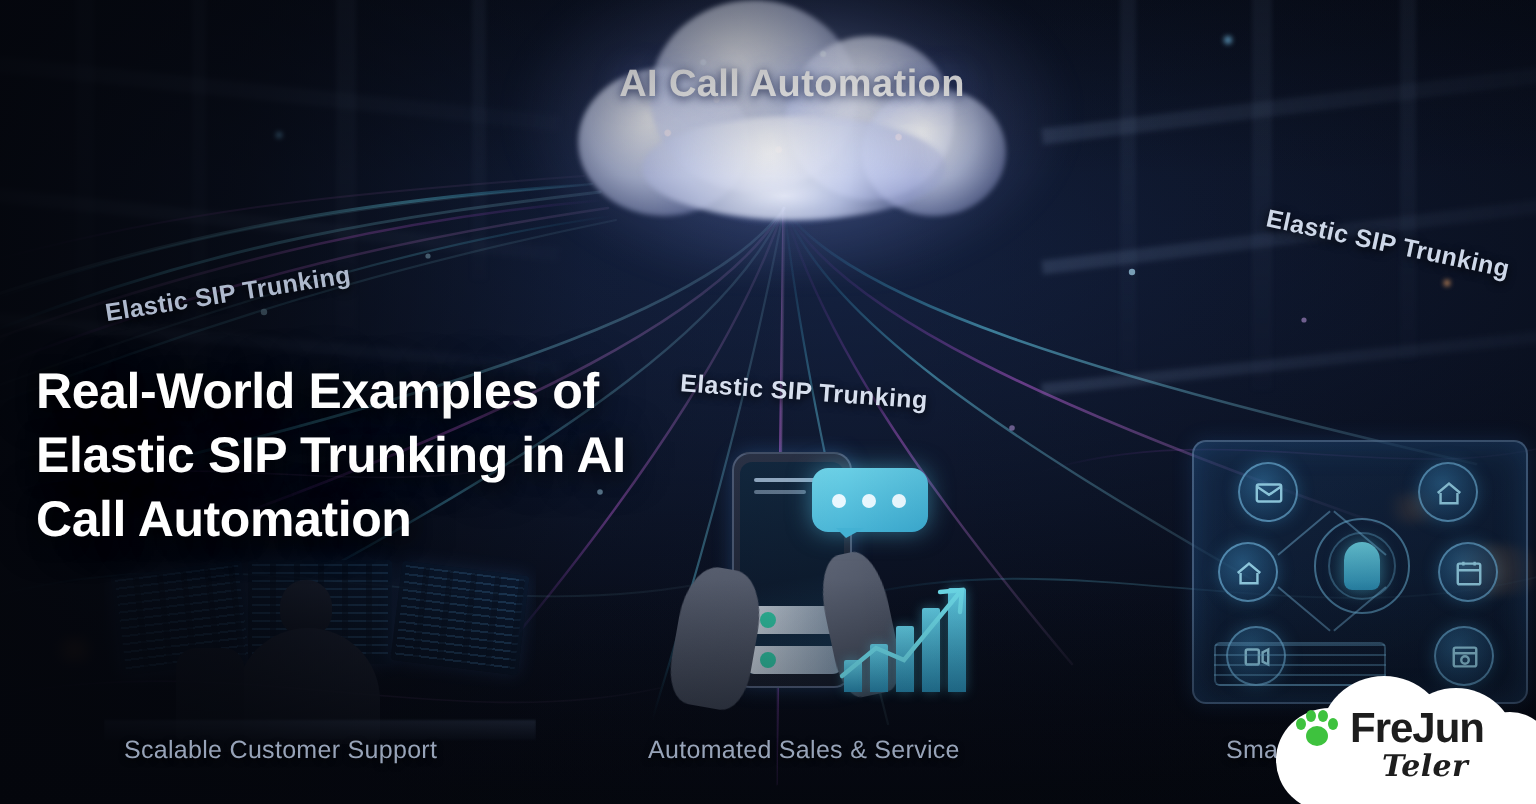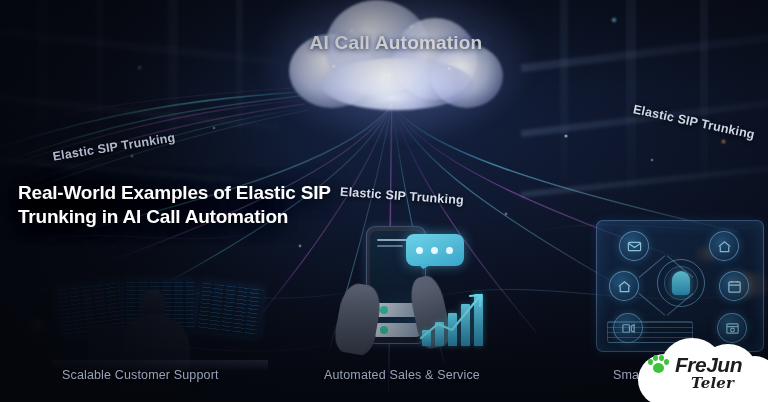--- a/index.html
+++ b/index.html
@@ -118,21 +118,21 @@
       background:repeating-linear-gradient(180deg, rgba(120,195,238,.38) 0 1px, transparent 1px 5px); }
 
   
   .vignette { position:absolute; inset:0; pointer-events:none;
       background:
         linear-gradient(90deg, rgba(4,6,12,.92) 0%, rgba(4,6,12,.70) 16%, rgba(4,6,12,.10) 38%, rgba(4,6,12,0) 55%, rgba(4,6,12,.22) 100%),
         linear-gradient(180deg, rgba(4,6,12,.35) 0%, rgba(4,6,12,0) 22%, rgba(4,6,12,0) 72%, rgba(4,6,12,.55) 100%); }
 
   
   .headline { position:absolute; left:18px; top:181px; width:330px;
-      color:#ffffff; font-size:19px; font-weight:800; line-height:1.27;
+      color:#ffffff; font-size:25px; font-weight:800; line-height:1.27;
       letter-spacing:-.2px;
       text-shadow:0 2px 10px rgba(0,0,0,.8), 0 0 22px rgba(0,0,0,.6); }
 
   .pill { position:absolute; color:#c9d4e6; font-size:12.5px; font-weight:600;
       letter-spacing:.2px; white-space:nowrap;
       text-shadow:0 1px 4px rgba(0,0,0,.85); }
   .pill-left   { left:52px;  top:140px; transform:rotate(-9deg);  color:#aeb9cd; }
   .pill-center { left:340px; top:189px; transform:rotate(4deg); color:#d7dfee; }
   .pill-right  { left:632px; top:115px; transform:rotate(12deg);  color:#cdd7e8; }
 
@@ -144,21 +144,21 @@
 
   
   .logo { position:absolute; right:-4px; bottom:-16px; width:136px; height:86px; }
   .logo-cloud { position:absolute; inset:0; }
   .lpuff { position:absolute; border-radius:50%; background:#ffffff; }
   .logo-inner { position:absolute; left:12px; top:22px; width:124px; }
   .logo-row { display:flex; align-items:center; gap:5px; }
   .paw { position:relative; width:22px; height:19px; flex:none; }
   .toe { position:absolute; border-radius:50%; background:#3ec23e; }
   .pad { position:absolute; left:5px; top:8px; width:11px; height:10px; border-radius:50%; background:#3ec23e; }
-  .logo-name { color:#1d1d1d; font-size:21px; font-weight:800; letter-spacing:-.5px; line-height:1;font-style:italic; }
+  .logo-name { color:#1d1d1d; font-size:21px; font-weight:800; letter-spacing:-.5px; line-height:1; }
   .logo-sub { color:#1d1d1d; font-size:15px; font-style:italic; font-weight:600;
       font-family:"DejaVu Serif", serif; letter-spacing:.2px; margin-left:43px; margin-top:1px; line-height:1; }
 </style>
 </head>
 <body>
 
 <div class="banner">
 
   <div class="bg-base"></div>
 

